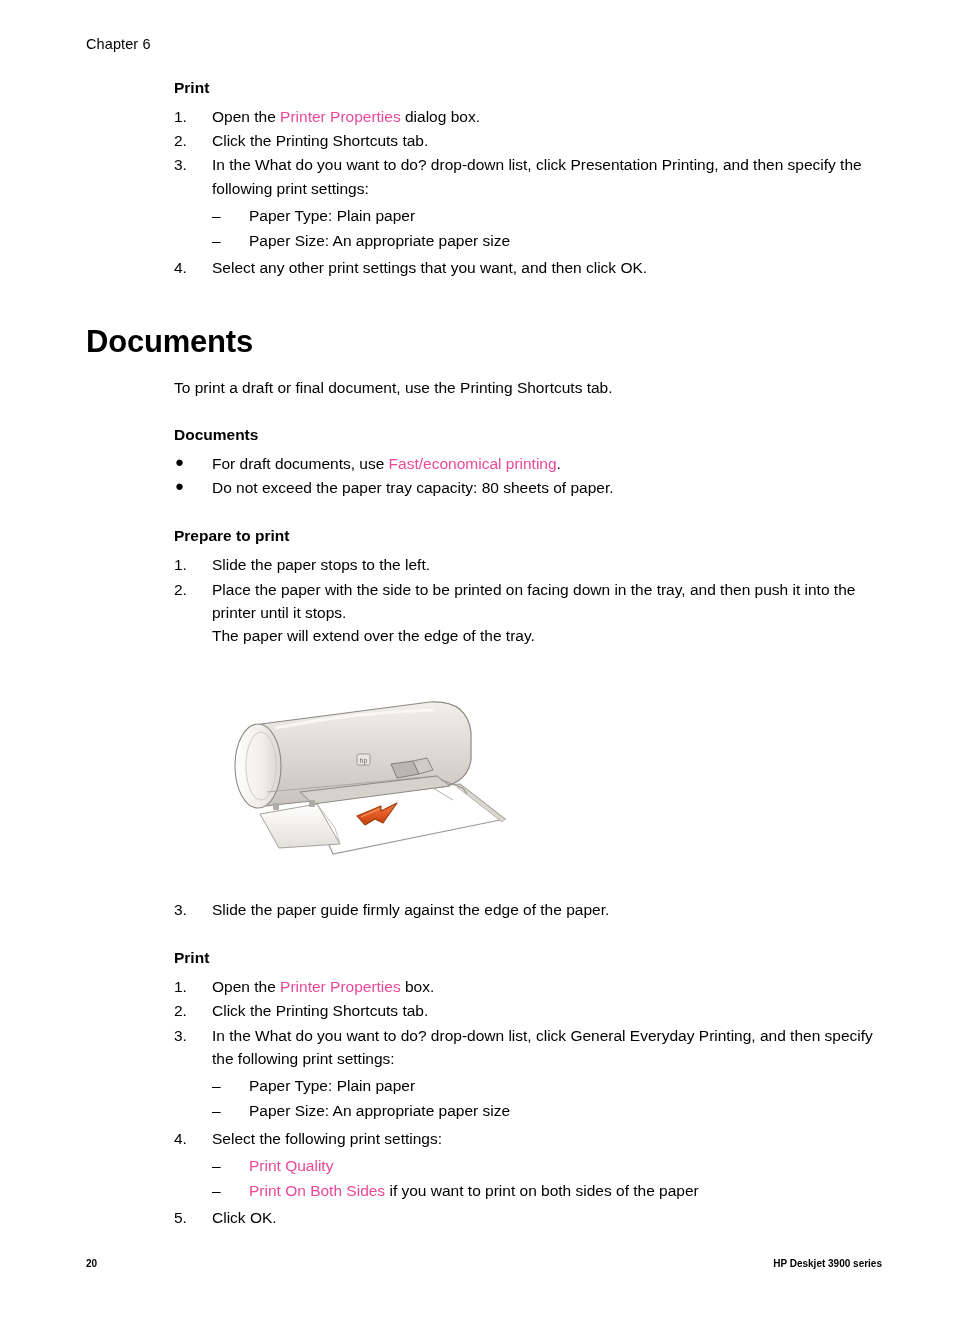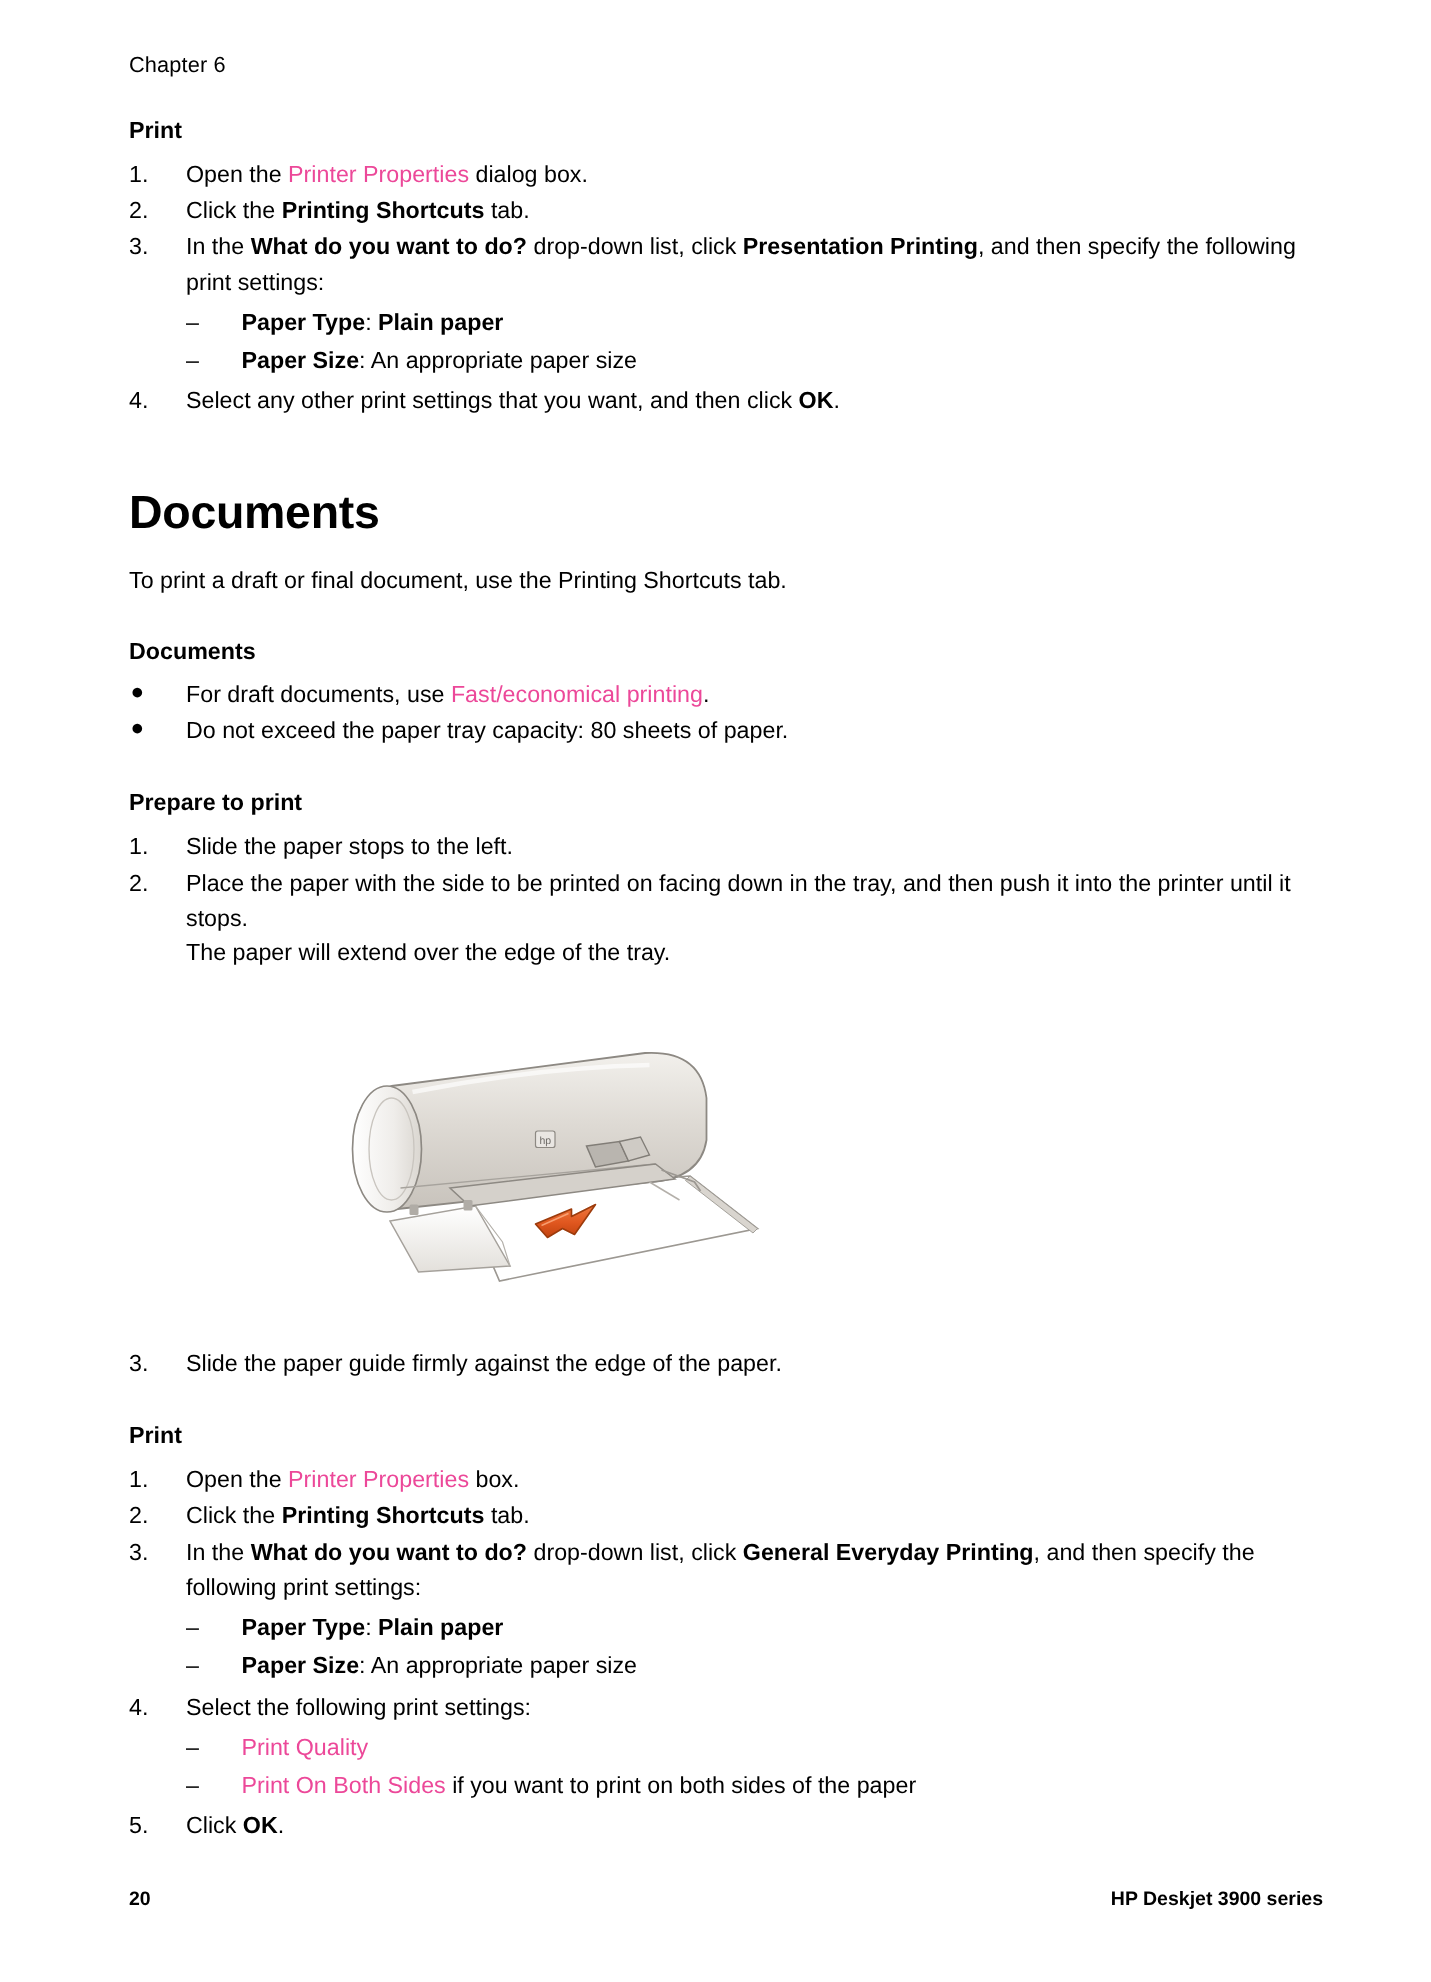--- a/index.html
+++ b/index.html
@@ -36,20 +36,21 @@
 
   
   .content {
     position: absolute;
     left: 86px;
     top: 78px;
     width: 800px;
   }
 
   .indent {
+    margin-left: 88px;   
   }
 
   h3.sub-head {
     font-size: 15.5px;
     font-weight: bold;
     margin: 0 0 6px 0;
     line-height: 1.35;
   }
 
   h1.chapter-title {
@@ -119,21 +120,21 @@
   }
   ul.dashes > li > .dash {
     position: absolute;
     left: 0;
     top: 0;
   }
 
   .link {
     color: #ec4899;
   }
-  .b { font-weight: bold; }
+  .b { font-weight: normal; }
 
   .gap-sm { height: 10px; }
   .gap-md { height: 17px; }
   .gap-lg { height: 26px; }
   .gap-xl { height: 34px; }
 
   
   .figure {
     position: absolute;
     left: 205px;
@@ -146,21 +147,21 @@
   
   .footer {
     position: absolute;
     left: 86px;
     right: 72px;
     top: 1258px;
     display: flex;
     justify-content: space-between;
     align-items: baseline;
     font-weight: bold;
-    font-size: 13px;
+    font-size: 10px;
   }
 </style>
 </head>
 <body>
 
 <div class="page">
 
   <div class="chapter-header">Chapter 6</div>
 
   <div class="content">

